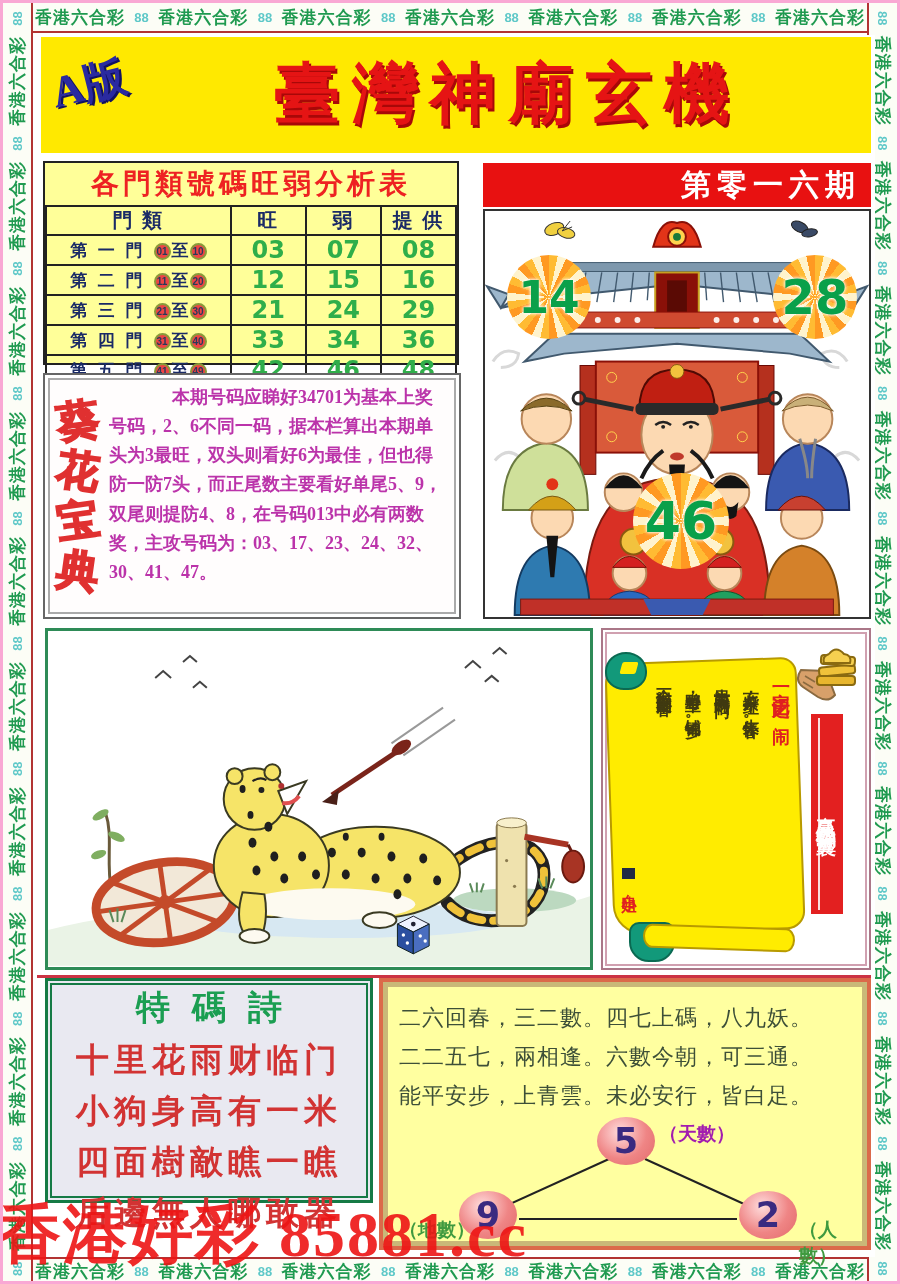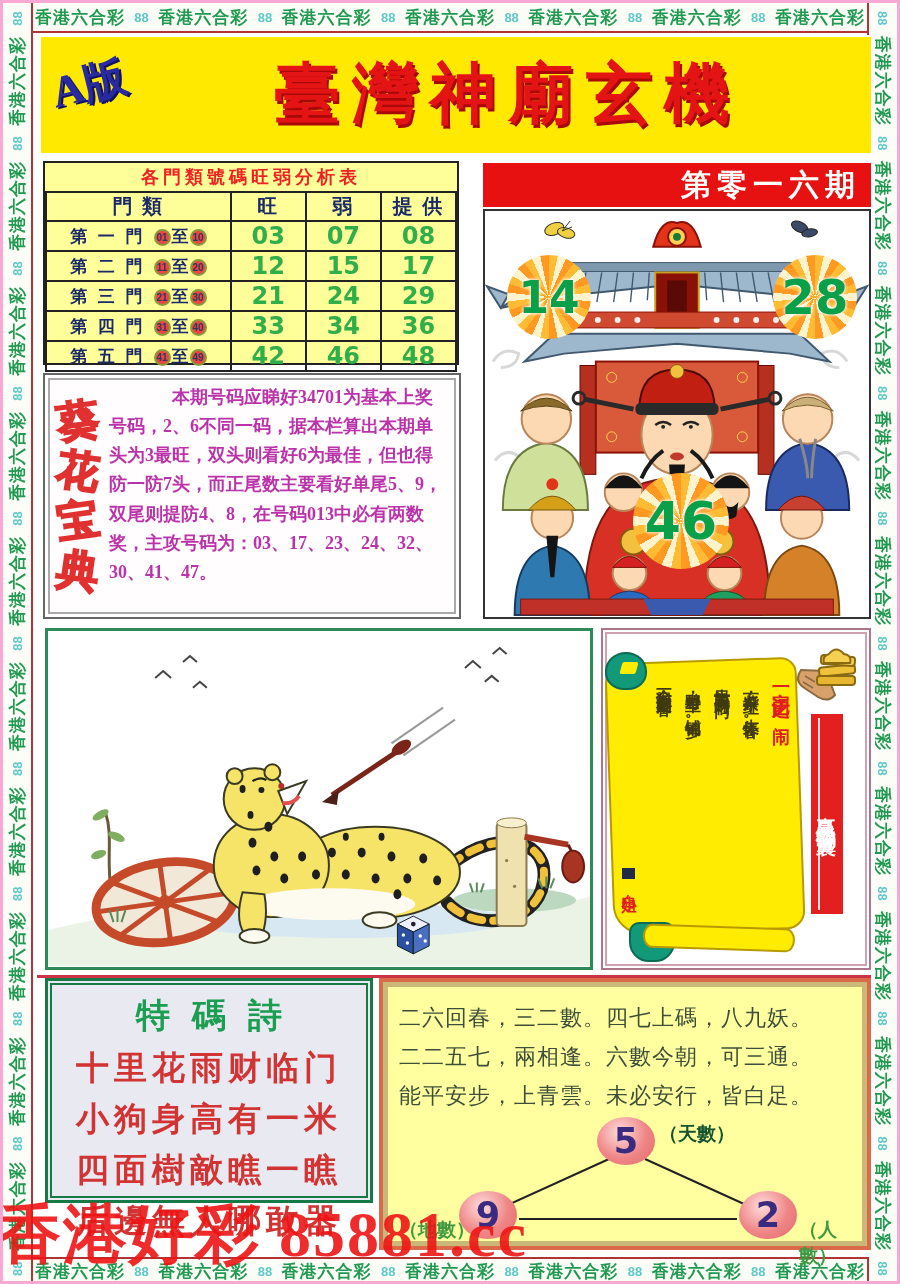--- a/index.html
+++ b/index.html
@@ -26,21 +26,21 @@
   .title-banner{position:absolute;left:6px;top:2px;width:830px;height:116px;background:#ffe900;}
   .edition-badge{position:absolute;left:10px;top:18px;font-size:44px;font-weight:900;color:#2a2aa0;
                  transform:rotate(-14deg);font-family:"Liberation Serif",serif;text-shadow:2px 2px 0 #121260;}
   .main-title{position:absolute;left:110px;right:6px;top:12px;text-align:center;font-size:66px;
               font-weight:900;color:#e51414;letter-spacing:12px;font-family:"Liberation Serif",serif;
               text-shadow:2px 3px 0 #a80808;}
 
   
   .table-box{position:absolute;left:8px;top:126px;width:416px;height:204px;background:#ffff99;
              border:2px solid #222;}
-  .table-title{text-align:center;color:#ee2222;font-weight:900;font-size:18px;letter-spacing:4px;
+  .table-title{text-align:center;color:#ee2222;font-weight:900;font-size:28px;letter-spacing:4px;
                padding-top:2px;font-family:"Liberation Serif",serif;}
   .table-box table{width:100%;border-collapse:collapse;table-layout:fixed;margin-top:2px;}
   .table-box td{border:2px solid #222;height:27px;text-align:center;padding:0;}
   .table-box col.w1{width:45%;} .table-box col.w2{width:18.3%;}
   .c-head{color:#1a2a66;font-weight:900;font-size:20px;letter-spacing:2px;}
   .c-label{color:#1a2a66;font-weight:900;font-size:17px;}
   .gate{letter-spacing:3px;margin-right:8px;}
   .zhi{margin:0 1px;}
   .circ{display:inline-block;width:17px;height:17px;border:2px solid #8a9a3a;border-radius:50%;
         font-size:10px;line-height:14px;color:#2a3a5a;background:#ef4444;font-weight:700;
@@ -110,41 +110,41 @@
                        background:rgba(255,255,255,.85);}
   .money-banner span{writing-mode:vertical-rl;color:#fff;font-size:20px;font-weight:900;
                      letter-spacing:7px;font-family:"Liberation Serif",serif;}
 
   
   .divider{position:absolute;left:2px;top:940px;width:834px;height:3px;background:#cc3344;}
 
   
   .poem-box{position:absolute;left:10px;top:943px;width:328px;height:225px;background:#e9e9f1;
             border:3px solid #157a45;box-shadow:inset 0 0 0 2px #e9e9f1,inset 0 0 0 4px #157a45;
-            padding-top:12px;}
+            padding-top:4px;}
   .poem-title{text-align:center;color:#1b9e52;font-size:34px;font-weight:900;letter-spacing:22px;
               text-indent:22px;font-family:"Liberation Serif",serif;margin-bottom:4px;}
   .poem-line{text-align:center;color:#d23333;font-size:33px;font-weight:900;letter-spacing:5px;
              line-height:1.55;font-family:"Liberation Serif",serif;}
 
   
   .verse-box{position:absolute;left:344px;top:943px;width:492px;height:272px;background:#ffffa0;
              border:4px solid #db6a4a;box-shadow:inset 0 0 0 5px #c9b878;
              padding:16px 10px 0 16px;}
   .verse-line{color:#3d4f38;font-size:22px;font-weight:400;letter-spacing:1px;line-height:1.78;
               font-family:"Liberation Serif",serif;}
   .tri-zone{position:relative;height:126px;margin-top:2px;}
   .tri-zone svg{position:absolute;left:0;top:0;}
   .num-oval{position:absolute;width:58px;height:48px;border-radius:50%;
             background:radial-gradient(circle at 40% 32%,#ffdddd,#ef8585 55%,#e26a6a);
             display:flex;align-items:center;justify-content:center;font-size:35px;font-weight:900;
             color:#3a2a80;font-family:"DejaVu Sans",sans-serif;}
   .oval-top{left:198px;top:0;} .oval-left{left:60px;top:74px;} .oval-right{left:340px;top:74px;}
   .tri-label{position:absolute;font-size:19px;font-weight:900;font-family:"Liberation Serif",serif;}
-  .lbl-top{left:260px;top:4px;color:#14532d;}
+  .lbl-top{left:260px;top:4px;color:#a21caf;}
   .lbl-left{left:0px;top:100px;color:#3f9a3f;}
   .lbl-right{left:400px;top:100px;color:#3f9a3f;}
 
   
   .watermark{position:absolute;left:-6px;top:1188px;font-size:64px;font-weight:900;color:#ee1515;
              opacity:.9;z-index:60;letter-spacing:2px;white-space:nowrap;
              font-family:"Liberation Serif",serif;}
 </style>
 </head>
 <body>
@@ -264,21 +264,21 @@
      <td class="c-val">03</td>
      <td class="c-val">07</td>
      <td class="c-val">08</td>
    </tr>
             <tr>
      <td class="c-label">
        <span class="gate">第 二 門</span><span class="circ">11</span><span class="zhi">至</span><span class="circ">20</span>
      </td>
      <td class="c-val">12</td>
      <td class="c-val">15</td>
-     <td class="c-val">17</td>
+     <td class="c-val">16</td>
    </tr>
             <tr>
      <td class="c-label">
        <span class="gate">第 三 門</span><span class="circ">21</span><span class="zhi">至</span><span class="circ">30</span>
      </td>
      <td class="c-val">21</td>
      <td class="c-val">24</td>
      <td class="c-val">29</td>
    </tr>
             <tr>

